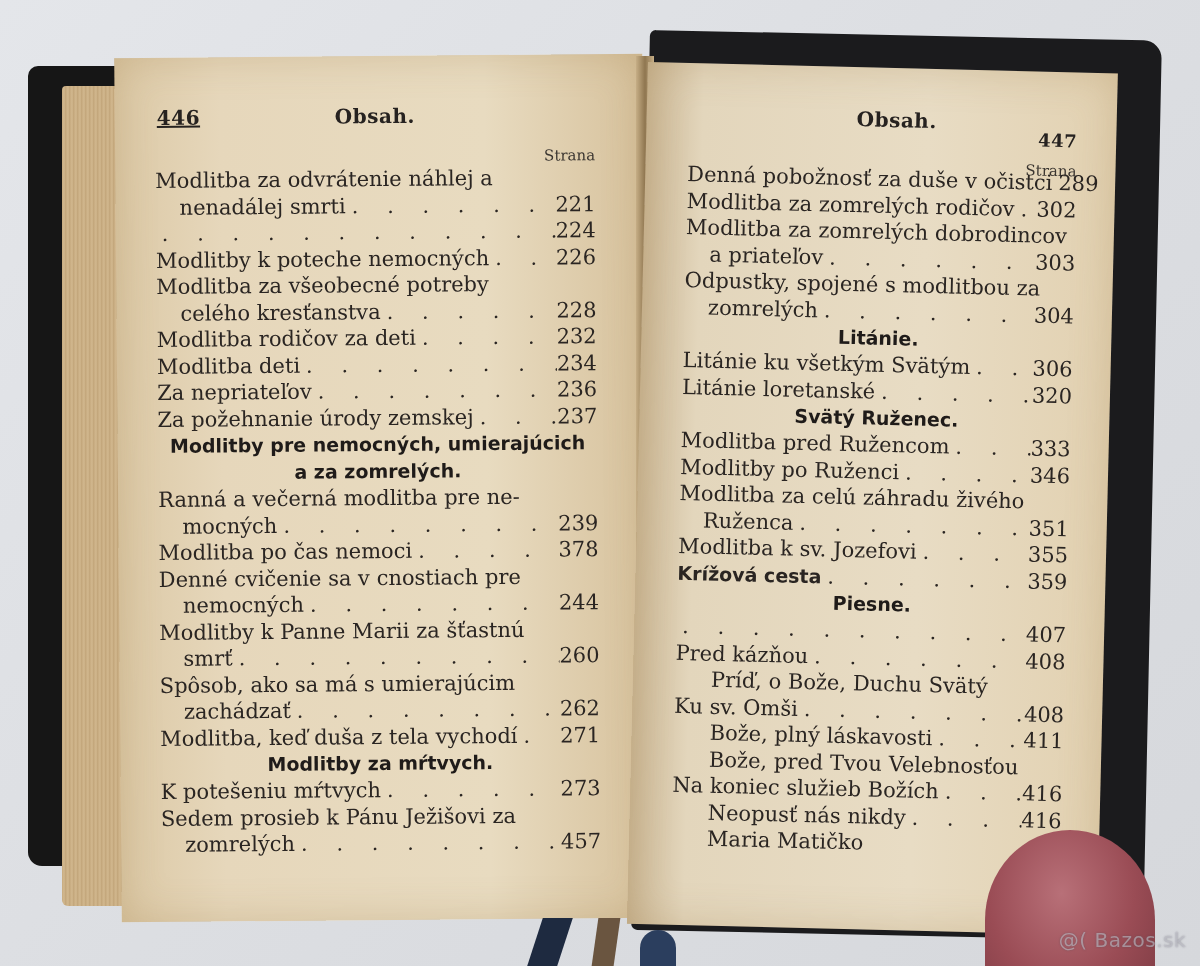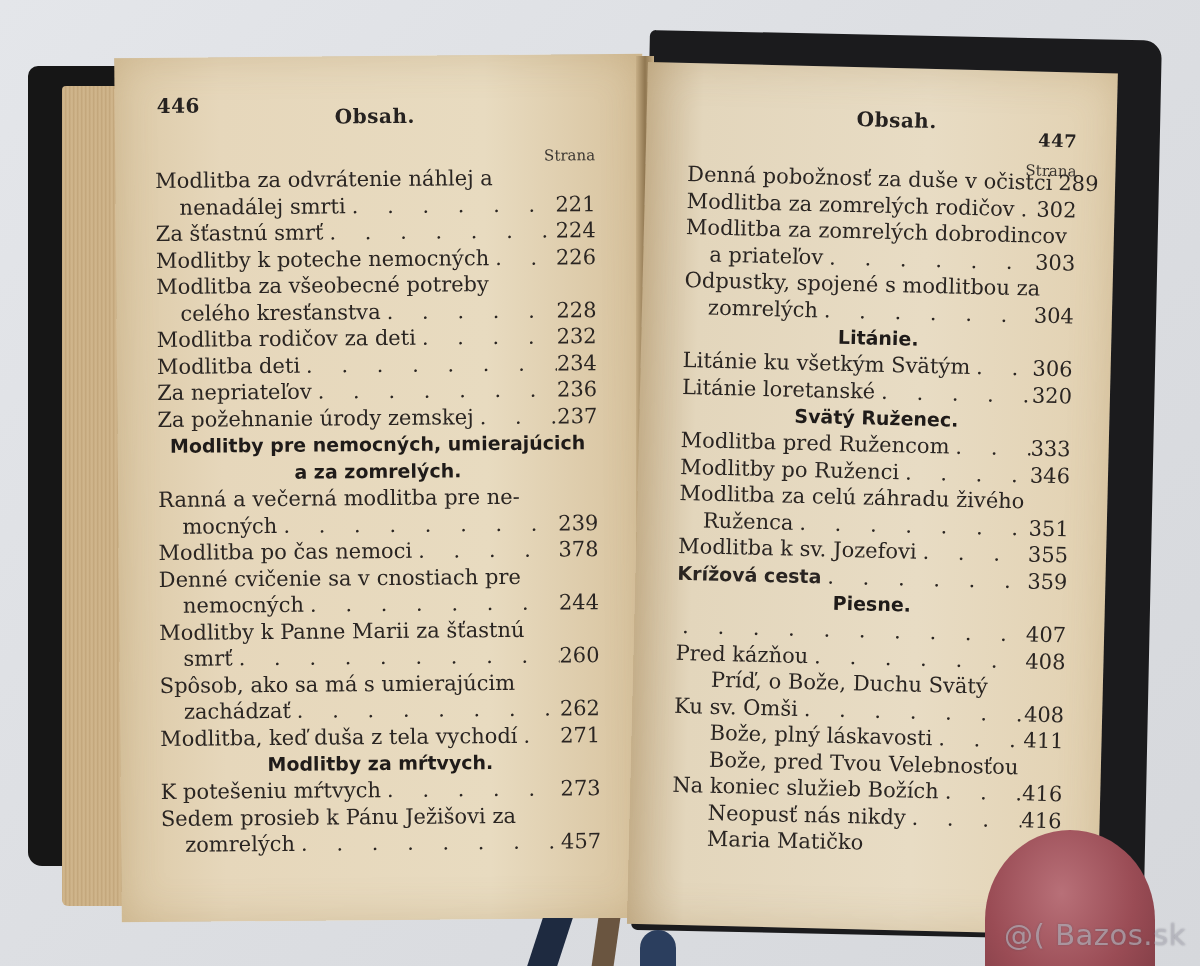--- a/index.html
+++ b/index.html
@@ -63,46 +63,45 @@
   .ribbon1 { position:absolute; left:535px; top:918px; width:30px; height:48px; background:#1e2a40; transform: skewX(-18deg); }
   .ribbon2 { position:absolute; left:595px; top:918px; width:22px; height:48px; background:#6a5540; transform: skewX(-8deg); }
   .ribbon3 { position:absolute; left:640px; top:930px; width:36px; height:36px; background:#2b3e5e; border-radius: 50% 50% 0 0; }
   .thumb {
     position: absolute; left: 985px; top: 830px; width: 170px; height: 180px;
     background: radial-gradient(ellipse at 45% 35%, #b87078 0%, #9a4c55 55%, #7b3a42 100%);
     border-radius: 50% 50% 10px 10px;
   }
   .watermark {
     position: absolute; right: 14px; bottom: 14px; font-family: "DejaVu Sans", sans-serif;
-    font-size: 29px; color: rgba(200,200,210,0.55); letter-spacing: 0.5px;
+    font-size: 20px; color: rgba(200,200,210,0.55); letter-spacing: 0.5px;
     text-shadow: 0 0 2px rgba(80,80,90,0.5);
   }
 </style>
 </head>
 <body>
 
 <div class="cover-right"></div>
 <div class="cover-left"></div>
 <div class="page-edges-left"></div>
 
 <div class="page page-left">
-  <div class="header page-num" style="left:42px; top:36px;">446</div>
+  <div class="header page-num" style="left:42px; top:48px;text-decoration:underline;">446</div>
   <div class="header" style="left:220px; top:48px; font-weight:bold;">Obsah.</div>
   <div class="strana" style="right:48px; top:92px;">Strana</div>
   <div class="toc" id="toc-left" style="left:40px; top:110px; width:440px;">
       <div class="entry">
         <span class="title">Modlitba za odvrátenie náhlej a</span>
       </div>
       <div class="entry indent">
         <span class="title">nenadálej smrti</span>
         <span class="dots">. . . . . . . . . . . . . . . . . . . .</span>
         <span class="num">221</span>
       </div>
       <div class="entry">
-        <span class="title">Za šťastnú smrť</span>
         <span class="dots">. . . . . . . . . . . . . . . . . . . .</span>
         <span class="num">224</span>
       </div>
       <div class="entry">
         <span class="title">Modlitby k poteche nemocných</span>
         <span class="dots">. . . . . . . . . . . . . . . . . . . .</span>
         <span class="num">226</span>
       </div>
       <div class="entry">
         <span class="title">Modlitba za všeobecné potreby</span>

